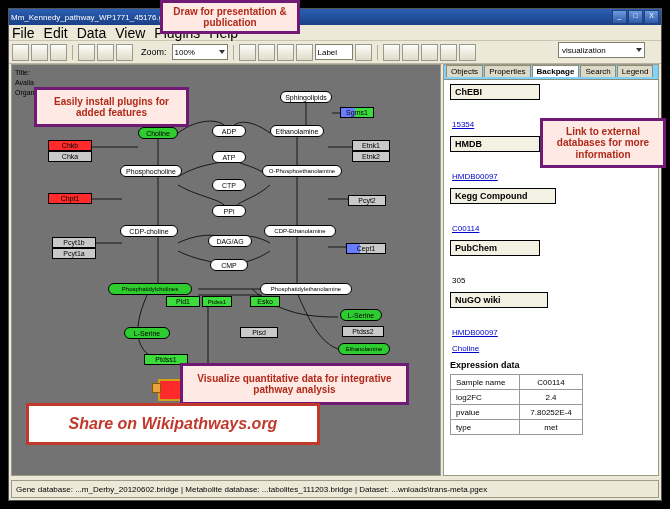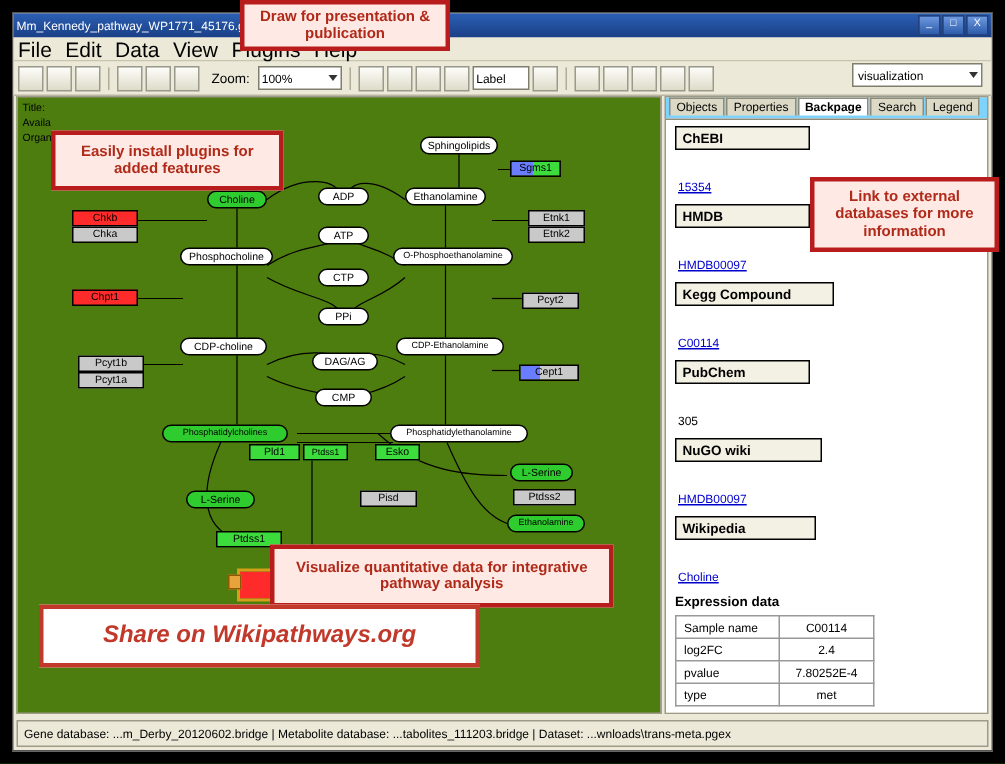--- a/index.html
+++ b/index.html
@@ -14,25 +14,25 @@
   .menubar{height:15px;background:#ece9d8;border-bottom:1px solid #c8c4b0;display:flex;align-items:center;font-size:14px;padding-left:3px;}
   .menubar span{margin-right:9px;}
   
   .toolbar{height:22px;background:#ece9d8;border-bottom:1px solid #b9b5a2;display:flex;align-items:center;padding:0 3px;gap:2px;}
   .tb-ico{width:15px;height:15px;border:1px solid #9a9a8c;background:linear-gradient(#fdfdfa,#dedbc8);display:inline-block;}
   .zoomlbl{font-size:9px;margin:0 3px 0 6px;}
   .zoomsel{width:52px;height:14px;font-size:8px;border:1px solid #7f7f6e;background:#fff;display:flex;align-items:center;padding-left:2px;justify-content:space-between;gap:16px;}
   .caret{width:0;height:0;border-left:3px solid transparent;border-right:3px solid transparent;border-top:4px solid #333;margin-right:2px;}
   .lblbox{width:34px;height:14px;border:1px solid #7f7f6e;background:#fff;font-size:8px;display:flex;align-items:center;padding-left:2px;}
   .sep{width:1px;height:15px;background:#b0ac9a;margin:0 3px;}
-  .visualsel{position:absolute;right:6px;top:33px;width:82px;height:14px;border:1px solid #7f7f6e;background:#fff;font-size:8px;display:flex;align-items:center;justify-content:space-between;padding-left:3px;}
+  .visualsel{position:absolute;right:16px;top:33px;width:82px;height:14px;border:1px solid #7f7f6e;background:#fff;font-size:8px;display:flex;align-items:center;justify-content:space-between;padding-left:3px;}
 
   
   .body{position:absolute;left:0;top:53px;right:0;bottom:22px;display:flex;}
-  .canvaswrap{position:relative;flex:1;background:#4d7c0f;border:1px solid #9d9a88;margin:2px;overflow:hidden;}
+  .canvaswrap{position:relative;flex:1;background:#737373;border:1px solid #9d9a88;margin:2px;overflow:hidden;}
   .sidepanel{width:214px;background:#ece9d8;border:1px solid #9d9a88;margin:2px 2px 2px 0;display:flex;flex-direction:column;}
 
   
   .tabs{display:flex;height:14px;font-size:8px;align-items:flex-start;padding-left:2px;background:#7dd3fc;}
   .tab{border:1px solid #8e8b7a;border-bottom:none;background:#dcd9c6;padding:1px 4px;margin-right:1px;}
   .tab.active{background:#fff;font-weight:bold;}
   .sidecontent{flex:1;background:#fff;border-top:1px solid #8e8b7a;overflow:hidden;position:relative;padding:4px 6px;font-size:9px;}
   .dbbox{border:1px solid #000;background:#f3f1e4;font-weight:bold;font-size:9px;padding:2px 4px;width:80px;margin-bottom:20px;}
   .dblink{color:#0000cc;text-decoration:underline;font-size:8px;margin:0 0 7px 2px;display:block;}
   .dbtext{font-size:8px;margin:0 0 7px 2px;}
@@ -50,21 +50,21 @@
   .node{position:absolute;font-size:7px;display:flex;align-items:center;justify-content:center;box-sizing:border-box;}
   .metab{border:1px solid #000;border-radius:9px;background:#fff;height:12px;}
   .metab.green{background:#2ecc2e;}
   .gene{border:1px solid #000;background:#c9c9c9;height:11px;}
   .gene.redb{background:#ff2b2b;}
   .gene.grn{background:#3ddc3d;}
   .lbltxt{position:absolute;font-size:7px;color:#000;}
   svg.edges{position:absolute;left:0;top:0;}
 
   
-  .callout{position:absolute;background:#ffe9e4;border:3px solid #b91c1c;color:#b02a1a;font-weight:bold;font-size:10px;text-align:center;padding:4px 6px;box-sizing:border-box;line-height:1.15;z-index:30;}
+  .callout{position:absolute;background:#ffe9e4;border:3px solid #701a75;color:#b02a1a;font-weight:bold;font-size:10px;text-align:center;padding:4px 6px;box-sizing:border-box;line-height:1.15;z-index:30;}
   .share{position:absolute;left:22px;top:398px;width:290px;height:36px;border:3px solid #c0392b;background:#fff;color:#c0392b;font-style:italic;font-weight:bold;font-size:16px;display:flex;align-items:center;justify-content:center;z-index:30;}
 </style>
 </head>
 <body>
 
 <div id="app">
 
   <div class="titlebar">
     <div class="ttl">Mm_Kennedy_pathway_WP1771_45176.gpml - PathVisio</div>
     <div class="winbtn">_</div>
@@ -220,21 +220,20 @@
 
         <div class="dbbox" style="width:96px;">Kegg Compound</div>
         <a class="dblink" href="#">C00114</a>
 
         <div class="dbbox">PubChem</div>
         <div class="dbtext">305</div>
 
         <div class="dbbox" style="width:88px;">NuGO wiki</div>
         <a class="dblink" href="#">HMDB00097</a>
 
-        <div class="dbbox" style="width:84px;">Wikipedia</div>
         <a class="dblink" href="#">Choline</a>
 
         <div class="exph">Expression data</div>
 
         <table class="expr">
           <tbody>
               <tr>
             <td class="k">Sample name</td>
             <td class="v">C00114</td>
           </tr>

